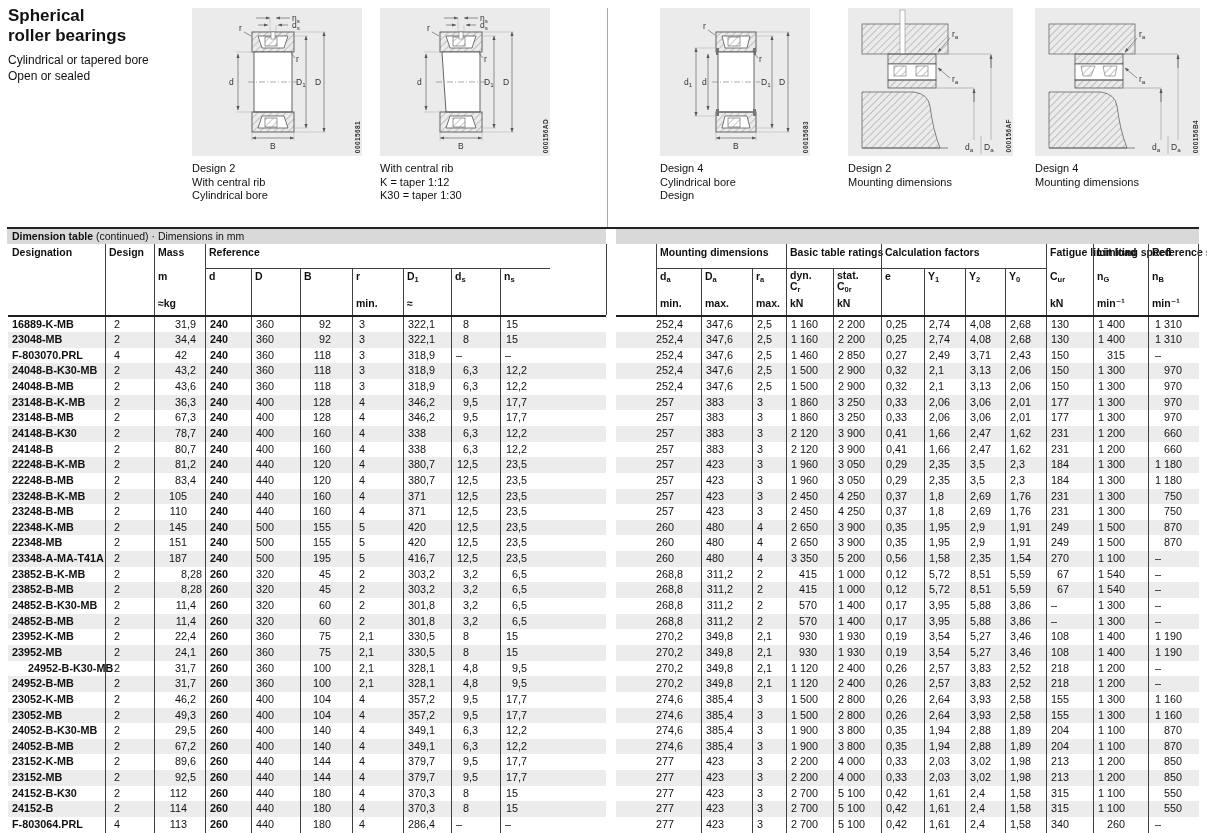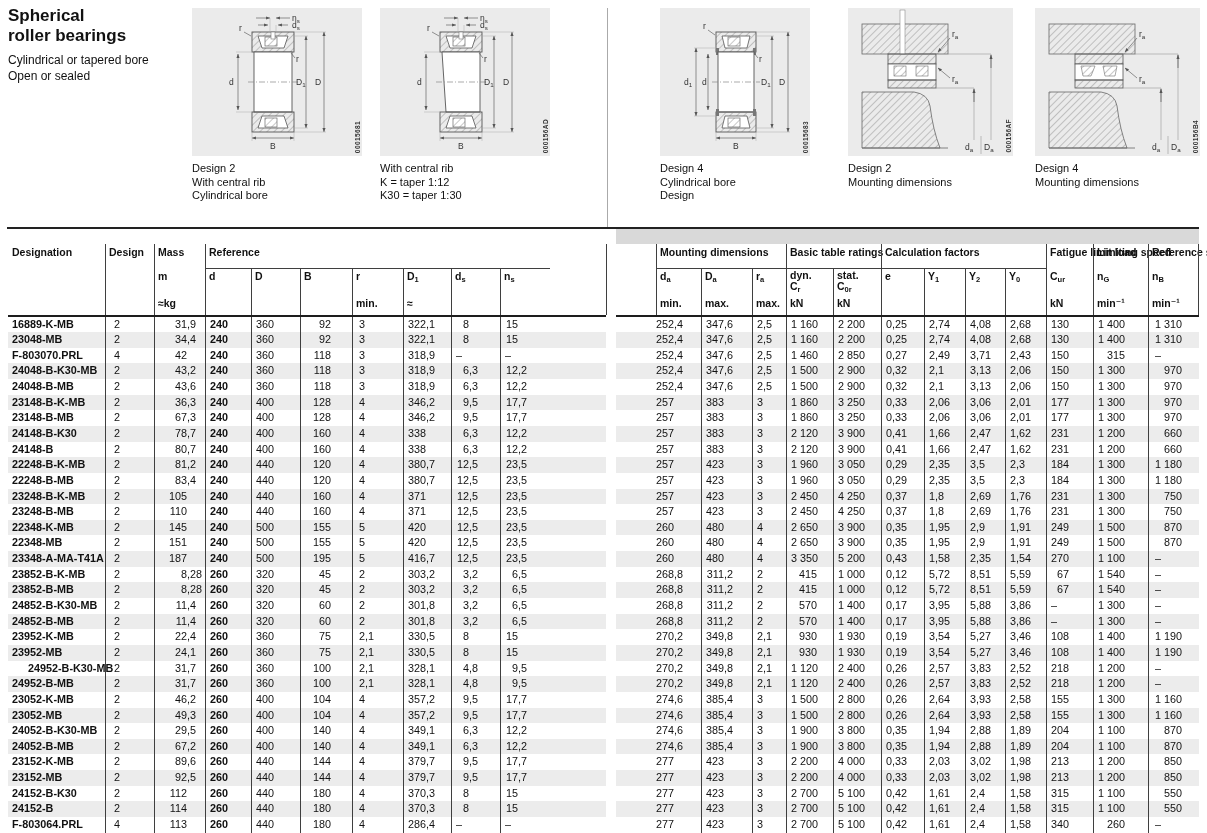--- a/index.html
+++ b/index.html
@@ -309,20 +309,23 @@
       <text x="136" y="142"><tspan>D</tspan><tspan dy="2" font-size="6.2">a</tspan></text>
     </svg>
     <span class="figcode">000156B4</span>
   </div>
   <div class="figcap" style="left:1035px;">
     <div>Design 4</div>
     <div>Mounting dimensions</div>
   </div>
 
   <div class="topline" style="left:7px;width:1192px;"></div>
+  <div class="bar" style="left:7px;width:599px;">
+    <b>Dimension table</b>&nbsp;<span>(continued) · Dimensions in mm</span>
+  </div>
   <div class="bar" style="left:616px;width:583px;"></div>
 
   <div id="thead">
       <div class="hcell" style="left: 12px; top: 3px;">Designation</div>
       <div class="hcell" style="left: 109px; top: 3px;">Design</div>
       <div class="hcell" style="left: 158px; top: 3px;">Mass</div>
       <div class="hcell" style="left: 209px; top: 3px;">Reference</div>
       <div class="hcell" style="left: 660px; top: 3px;">Mounting dimensions</div>
       <div class="hcell" style="left: 790px; top: 3px;">Basic table ratings</div>
       <div class="hcell" style="left: 885px; top: 3px;">Calculation factors</div>
@@ -775,21 +778,21 @@
         <span class="cell bl" style="left: 344px; width: 51px; padding-left: 6px;">5</span>
         <span class="cell bl" style="left: 395px; width: 48px; padding-left: 4px;">416,7</span>
         <span class="cell bl" style="left: 443px; width: 49px; padding-left: 4px;"><span class="ip" style="width: 13px;">12</span><span>,5</span></span>
         <span class="cell bl" style="left: 492px; width: 106px; padding-left: 4px;"><span class="ip" style="width: 13px;">23</span><span>,5</span></span>
         <span class="gapc" style="left: 598px; width: 10px;"></span>
         <span class="cell" style="left: 608px; width: 85px; padding-left: 6px;"><span class="ip" style="width: 52px;">260</span></span>
         <span class="cell bl" style="left: 693px; width: 51px; padding-left: 4px;"><span class="ip" style="width: 18px;">480</span></span>
         <span class="cell bl" style="left: 744px; width: 34px; padding-left: 4px;">4</span>
         <span class="cell bl" style="left: 778px; width: 47px; padding-left: 4px;"><span class="ip" style="width: 26px;">3 350</span></span>
         <span class="cell bl" style="left: 825px; width: 48px; padding-left: 4px;"><span class="ip" style="width: 26px;">5 200</span></span>
-        <span class="cell bl" style="left: 873px; width: 43px; padding-left: 4px;">0,43</span>
+        <span class="cell bl" style="left: 873px; width: 43px; padding-left: 4px;">0,56</span>
         <span class="cell bl" style="left: 916px; width: 41px; padding-left: 4px;">1,58</span>
         <span class="cell bl" style="left: 957px; width: 40px; padding-left: 4px;">2,35</span>
         <span class="cell bl" style="left: 997px; width: 41px; padding-left: 4px;">1,54</span>
         <span class="cell bl" style="left: 1038px; width: 47px; padding-left: 4px;"><span class="ip" style="width: 18px;">270</span></span>
         <span class="cell bl" style="left: 1085px; width: 55px; padding-left: 4px;"><span class="ip" style="width: 27px;">1 100</span></span>
         <span class="cell bl" style="left: 1140px; width: 51px; padding-left: 6px;">–</span>
       </div>
       <div class="trow">
         <span class="cell b" style="left: 0px; width: 97px; padding-left: 4px;">23852-B-K-MB</span>
         <span class="cell bl" style="left: 97px; width: 49px; padding-left: 8px;">2</span>

